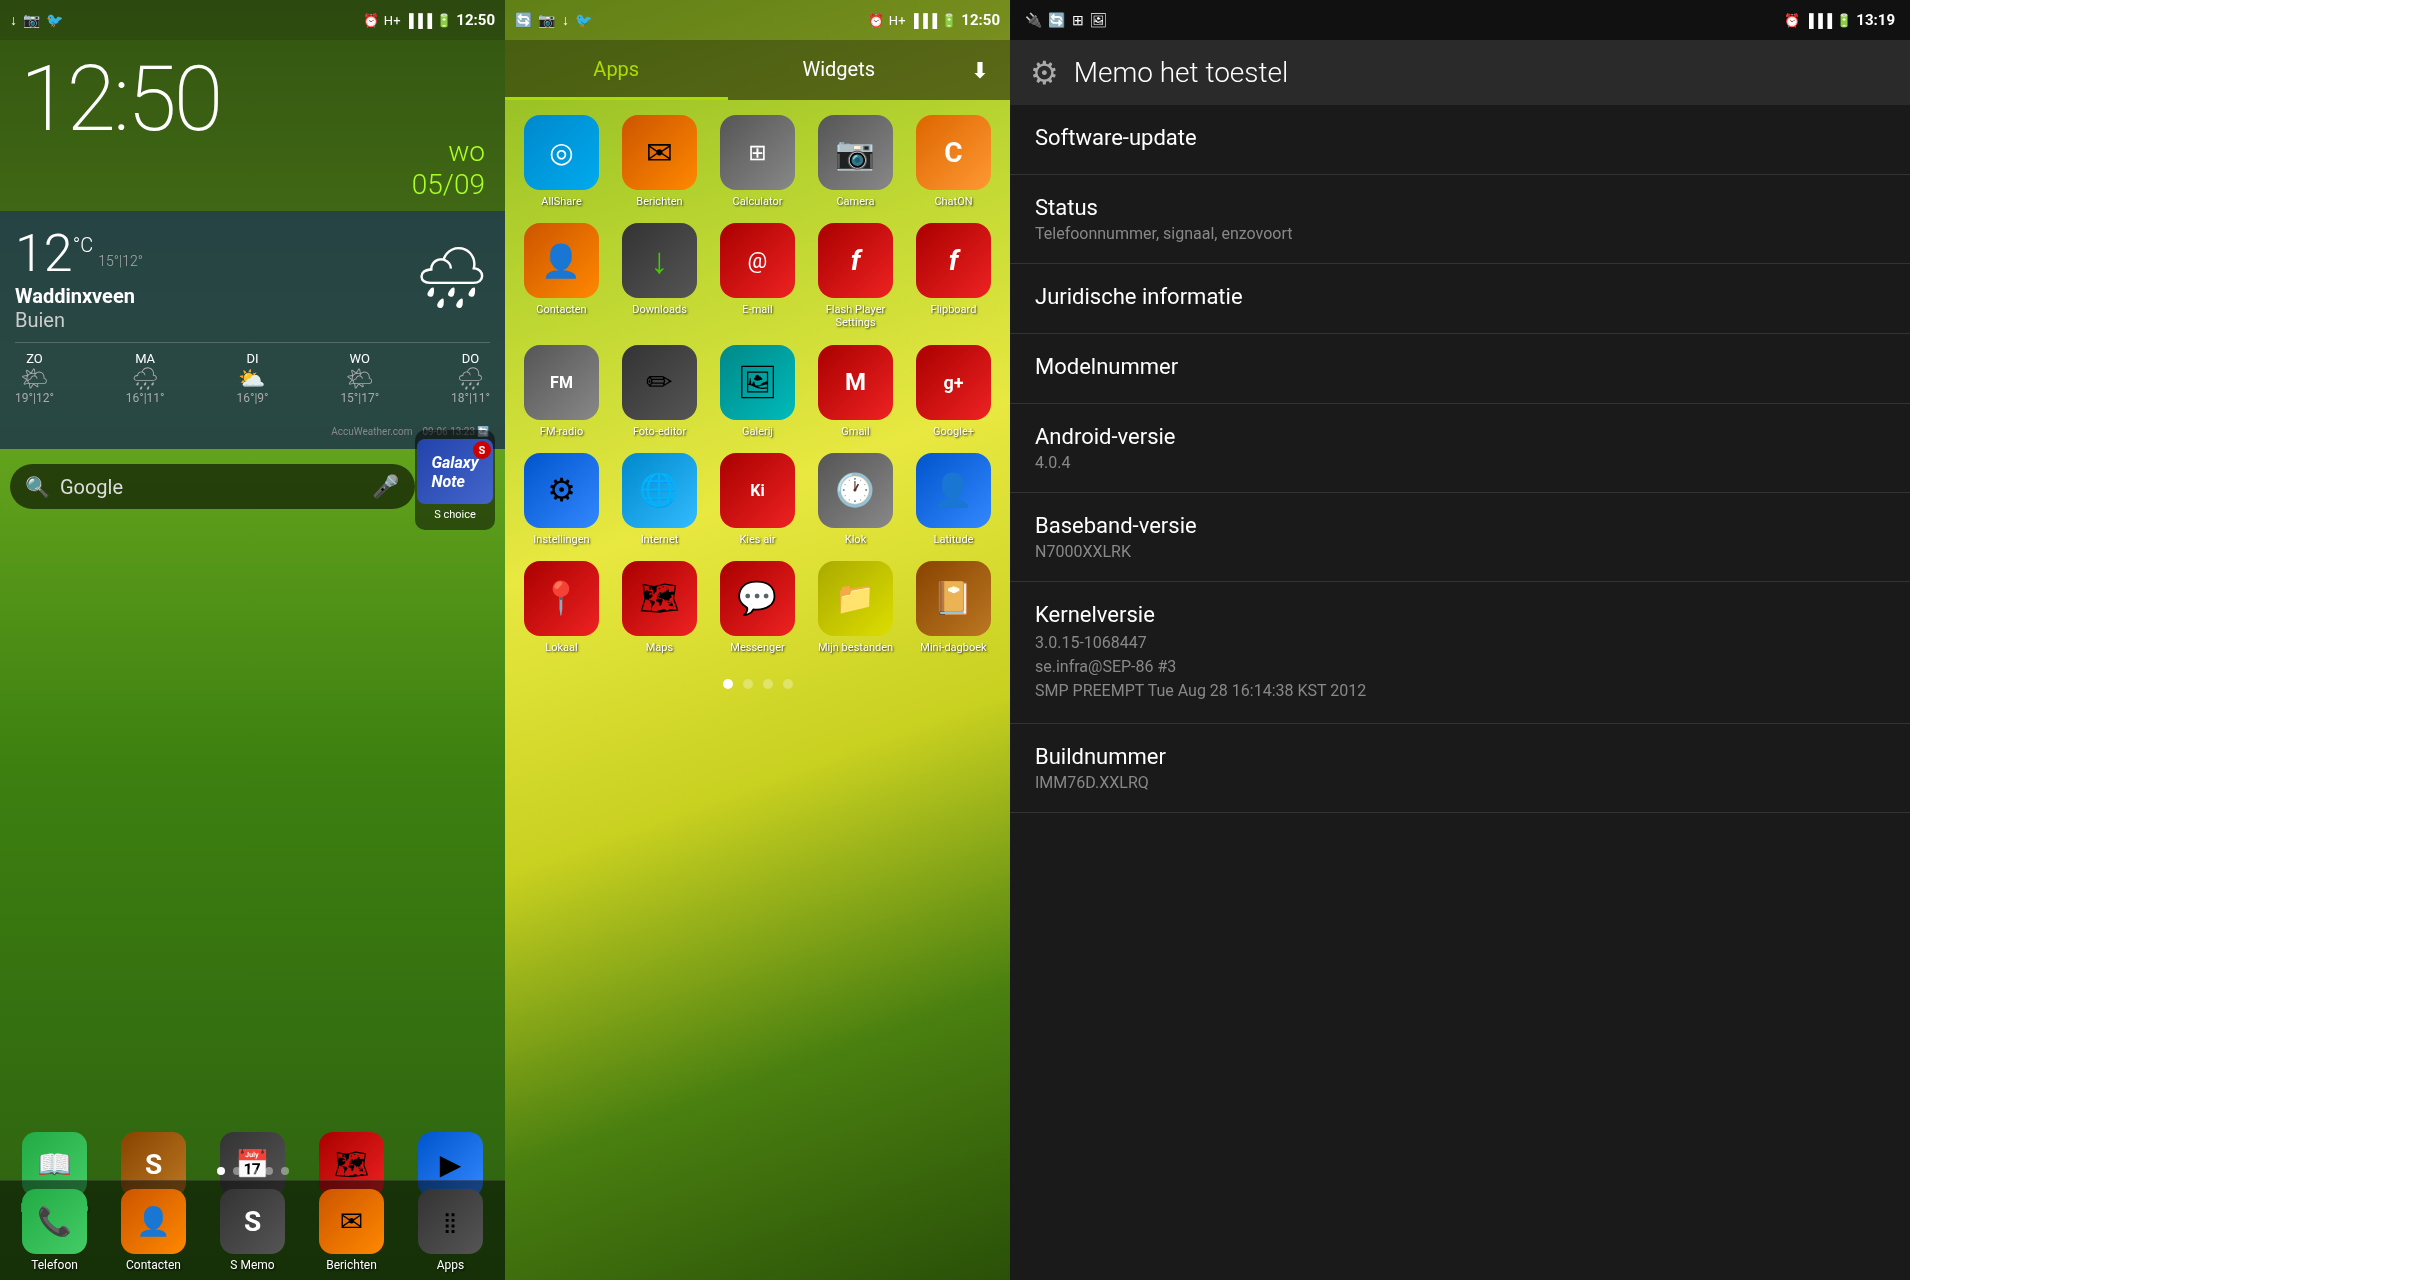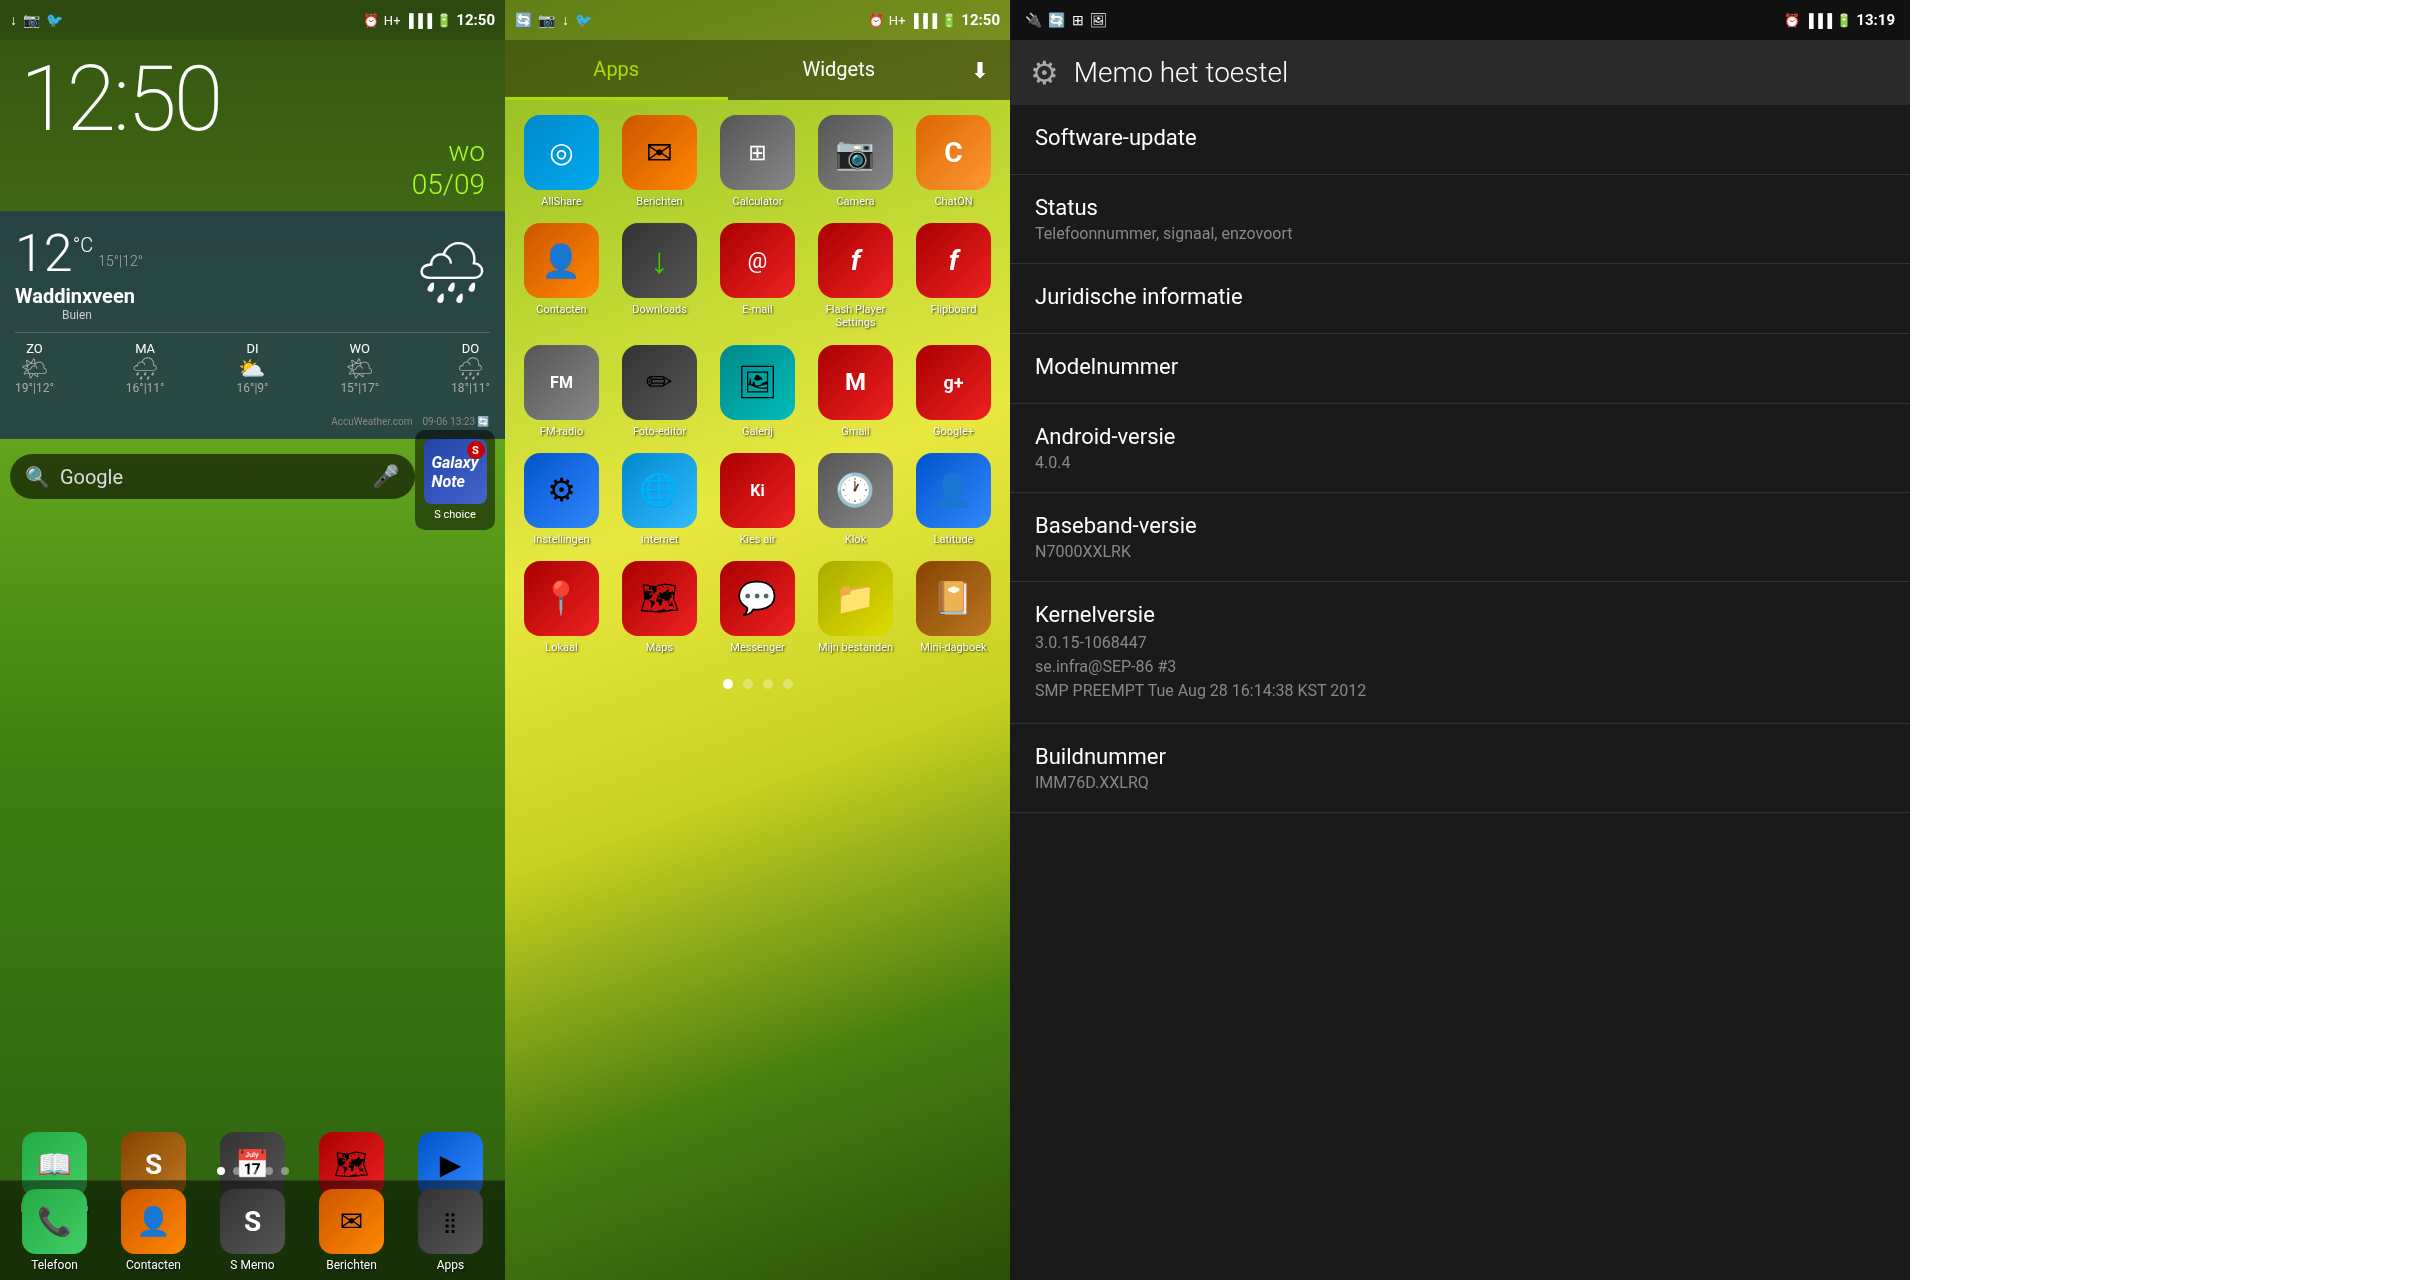--- a/index.html
+++ b/index.html
@@ -43,21 +43,21 @@
     
     .weather-widget {
       background: rgba(20,40,80,0.75);
       padding: 12px 15px;
       color: white;
     }
     .weather-top { display: flex; align-items: center; justify-content: space-between; }
     .weather-temp { font-size: 52px; font-weight: 300; display: flex; align-items: flex-start; }
     .weather-temp-unit { font-size: 20px; margin-top: 10px; }
     .weather-location { font-size: 20px; font-weight: bold; }
-    .weather-desc { font-size: 12px; color: #ccc; margin-left: 47px; }
+    .weather-desc { font-size: 20px; color: #ccc; }
     .weather-cloud { font-size: 60px; }
     .weather-forecast { display: flex; justify-content: space-between; margin-top: 10px; padding-top: 8px; border-top: 1px solid rgba(255,255,255,0.2); }
     .forecast-day { text-align: center; font-size: 12px; color: #aaa; }
     .forecast-day .day-name { color: white; font-weight: normal; font-size: 13px; }
     .forecast-icon { font-size: 22px; }
     .weather-footer { font-size: 10px; color: #888; margin-top: 21px; text-align: right; }
 
     
     .search-bar {
       background: rgba(0,0,0,0.6);
@@ -84,21 +84,21 @@
       background: rgba(0,0,0,0.5);
       border-radius: 10px;
       display: flex;
       flex-direction: column;
       align-items: center;
       justify-content: center;
       color: white;
       font-size: 11px;
     }
     .schoice-img {
-      width: 63px;
+      width: 76px;
       height: 65px;
       background: linear-gradient(135deg, #2244aa, #4466cc);
       border-radius: 8px;
       display: flex;
       align-items: center;
       justify-content: center;
       font-size: 28px;
       color: white;
       font-weight: bold;
       position: relative;

